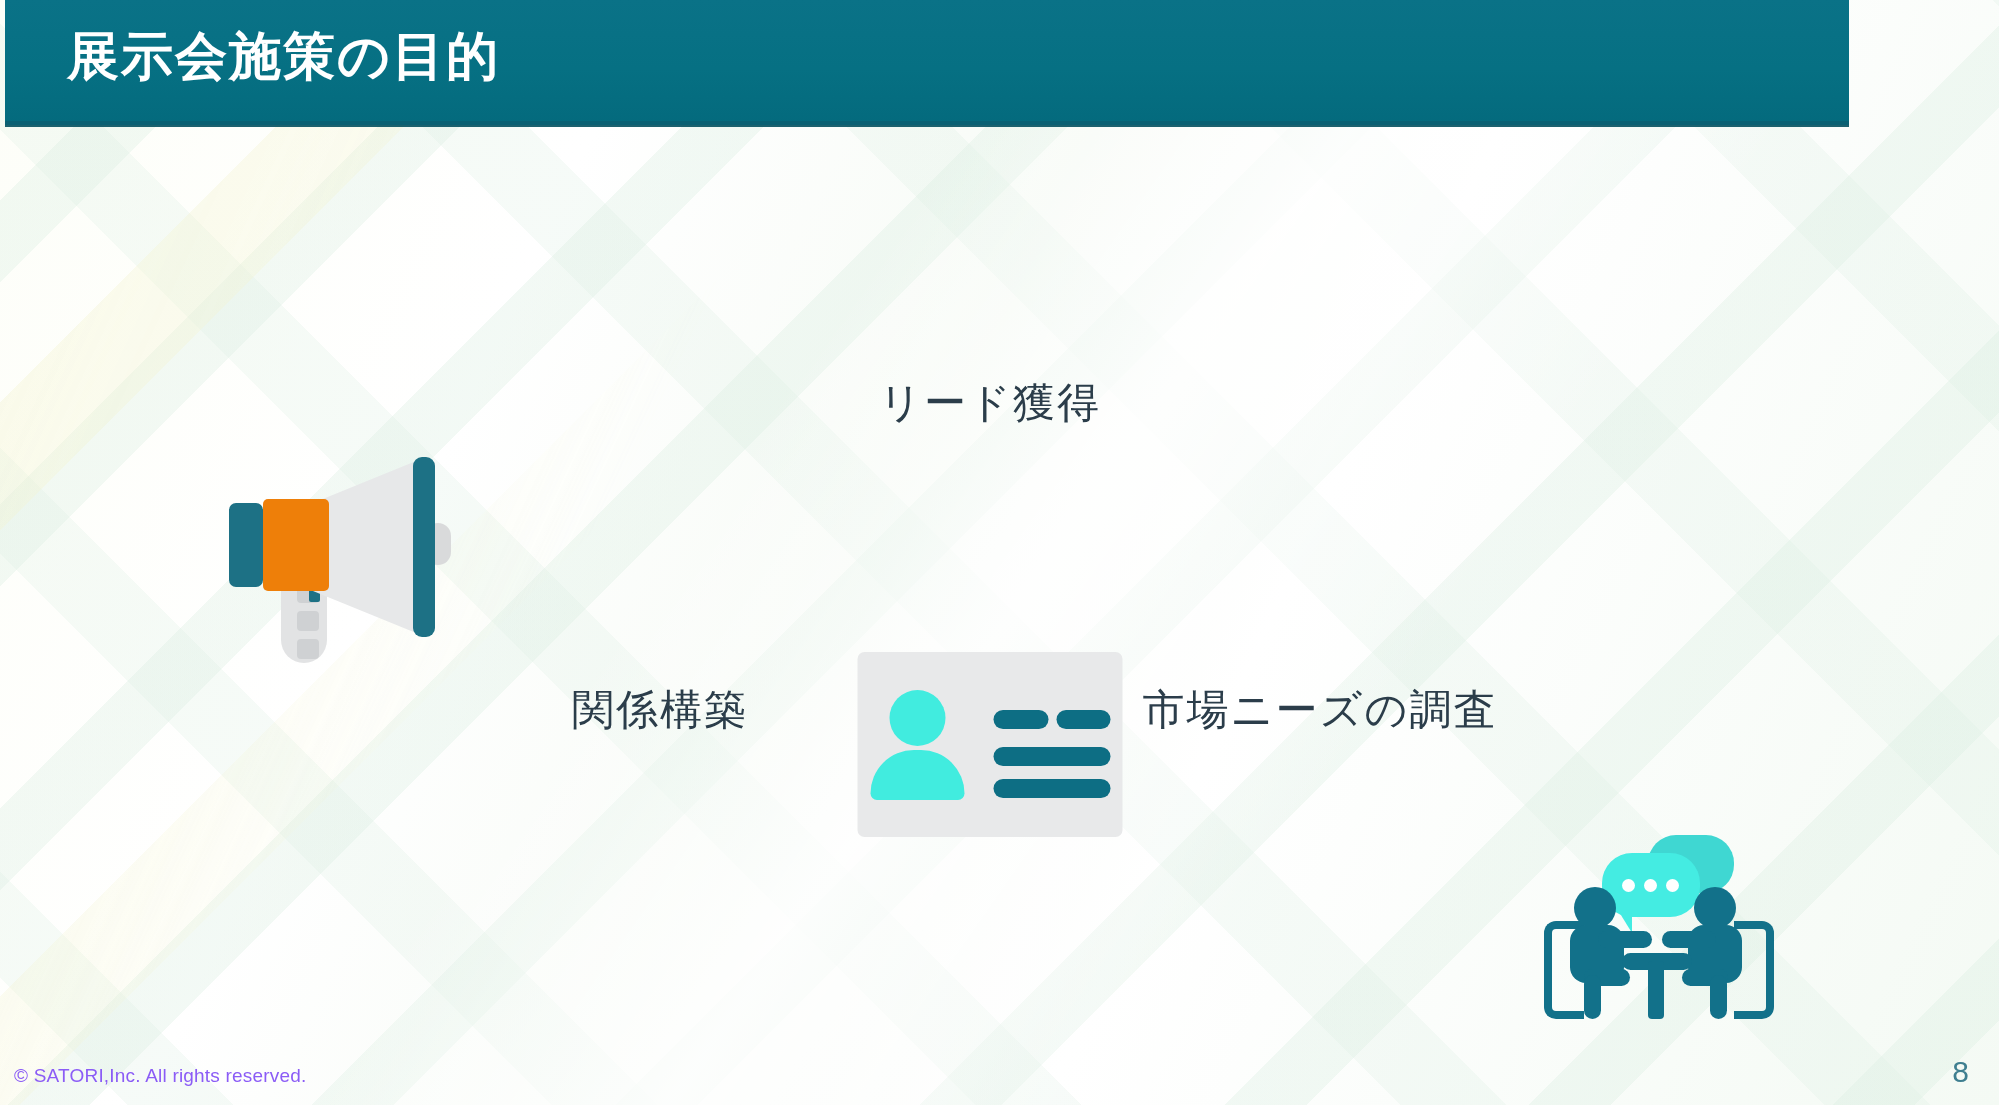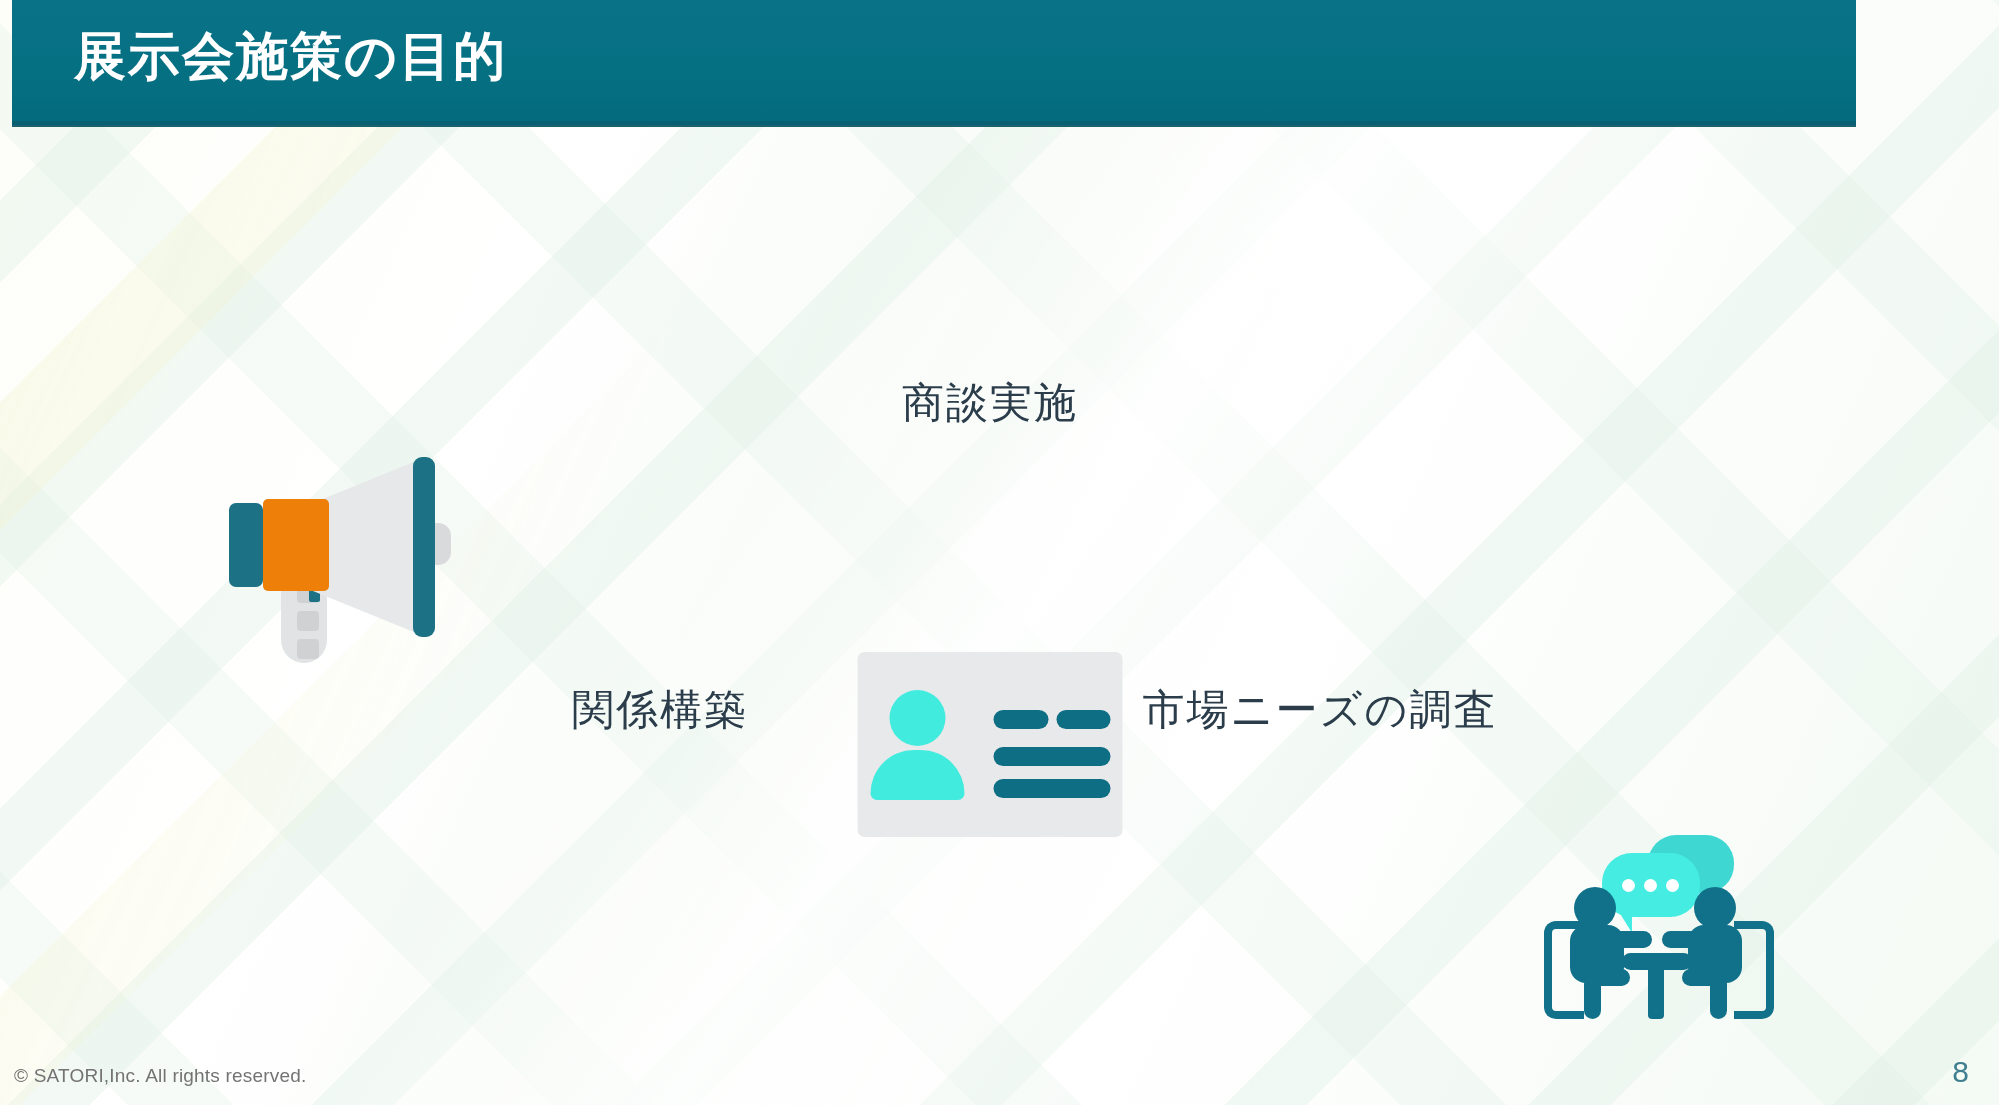--- a/index.html
+++ b/index.html
@@ -52,21 +52,21 @@
     -webkit-mask-image:linear-gradient(115deg,rgba(0,0,0,1) 0%,rgba(0,0,0,.75) 18%,rgba(0,0,0,0) 34%);
             mask-image:linear-gradient(115deg,rgba(0,0,0,1) 0%,rgba(0,0,0,.75) 18%,rgba(0,0,0,0) 34%);
     opacity:.85;
   }
   .bg-white-wash{
     background:linear-gradient(125deg, rgba(255,255,255,0) 38%, rgba(255,255,255,.85) 52%, rgba(255,255,255,0) 68%);
   }
 
   
   #header{
-    position:absolute;left:12px;top:0;width:1844px;height:125px;
+    position:absolute;left:5px;top:0;width:1844px;height:125px;
     background:linear-gradient(180deg,#0a7287 0%, #067083 55%, #046a7d 100%);
     box-shadow:0 2px 0 rgba(3,80,95,.9);
   }
   #header .bar-underline{
     position:absolute;left:0;bottom:0;width:100%;height:4px;background:#0a6073;
   }
   #title{
     position:absolute;left:62px;top:22px;
     font-size:52px;font-weight:bold;color:#ffffff;letter-spacing:2px;
     white-space:nowrap;
@@ -143,21 +143,21 @@
   .meet .thigh.L{left:44px;top:134px;width:46px;}
   .meet .thigh.R{left:142px;top:134px;width:46px;}
   .meet .chair{position:absolute;border:8px solid #12718a;border-radius:10px;}
   .meet .chair.L{left:4px;top:86px;width:32px;height:82px;border-right:none;border-radius:12px 0 0 12px;}
   .meet .chair.R{left:194px;top:86px;width:32px;height:82px;border-left:none;border-radius:0 12px 12px 0;}
   .meet .table-top{position:absolute;left:82px;top:118px;width:70px;height:17px;background:#12718a;border-radius:9px;}
   .meet .table-leg{position:absolute;left:108px;top:126px;width:16px;height:58px;background:#12718a;border-radius:4px;}
 
   
   #copyright{
-    position:absolute;left:14px;bottom:18px;font-size:19px;color:#737373;letter-spacing:.2px;
+    position:absolute;left:14px;bottom:18px;font-size:19px;color:#8b5cf6;letter-spacing:.2px;
     white-space:nowrap;
   }
   #pagenum{
     position:absolute;right:30px;bottom:16px;font-size:30px;color:#3f7f90;
   }
 </style>
 </head>
 <body>
 
 <div id="slide">
@@ -181,21 +181,21 @@
       <div class="hbtn b2"></div>
       <div class="hbtn b3"></div>
       <div class="hled"></div>
     </div>
     <div class="cone"></div>
     <div class="knob"></div>
     <div class="rim"></div>
     <div class="body"></div>
   </div>
 
-  <div class="item-label" style="left:990px;top:375px;">商談実施</div>
+  <div class="item-label" style="left:990px;top:375px;">リード獲得</div>
   <div class="icon-box card" style="left:990px;top:462px;">
     <div class="p-head"></div>
     <div class="p-body"></div>
     <div class="bar r1a"></div>
     <div class="bar r1b"></div>
     <div class="bar r2"></div>
     <div class="bar r3"></div>
   </div>
 
   <div class="icon-box meet" style="left:1655px;top:460px;">

